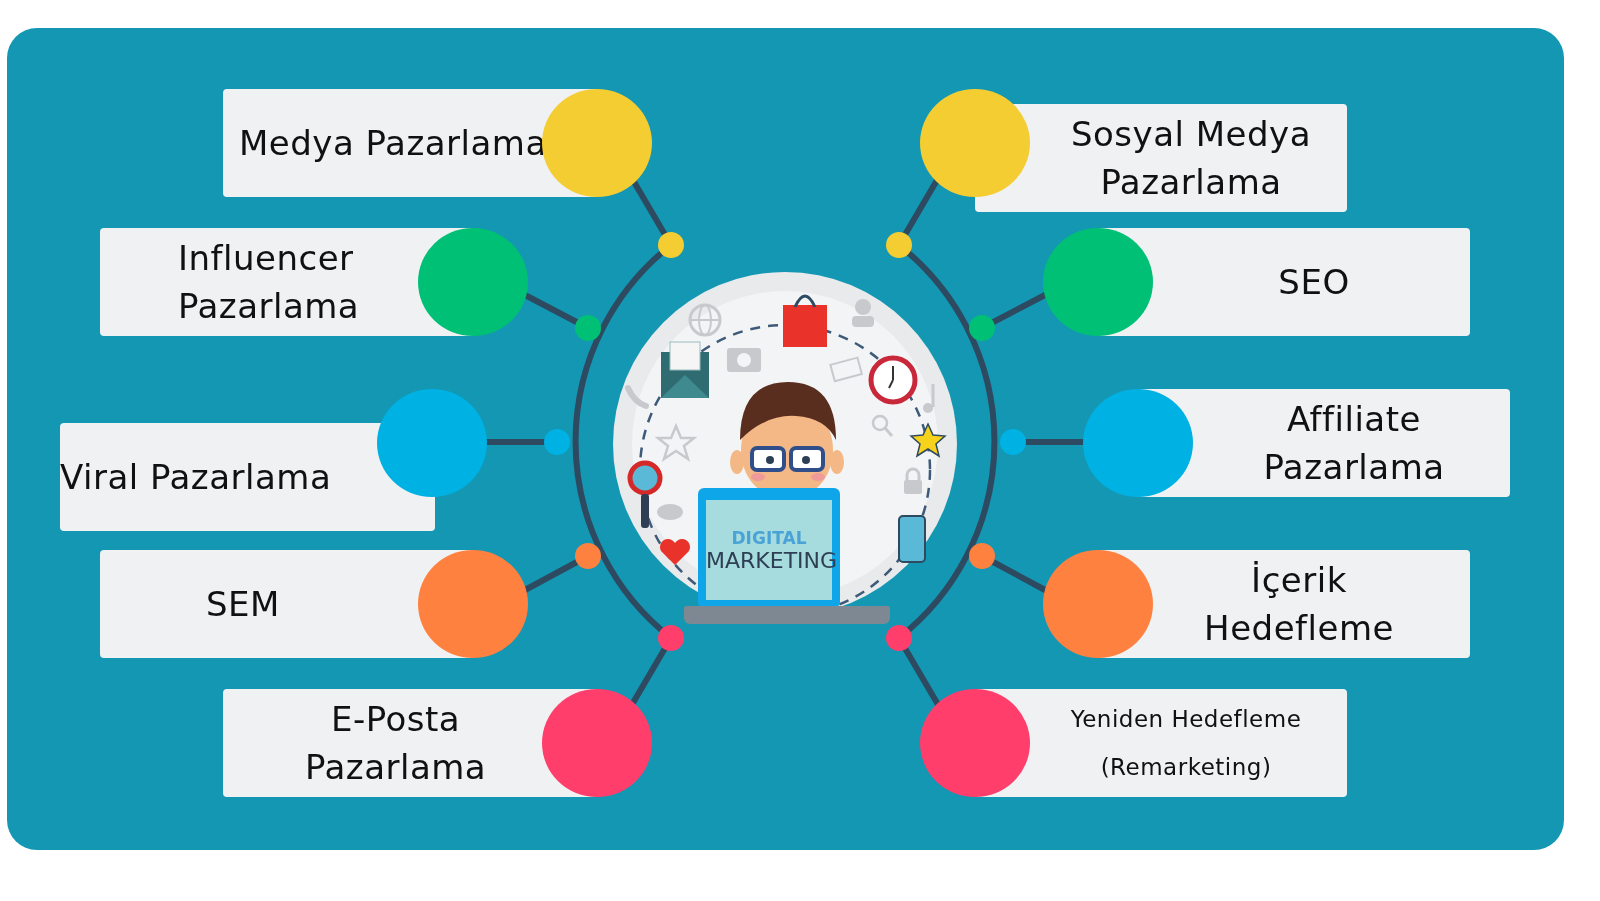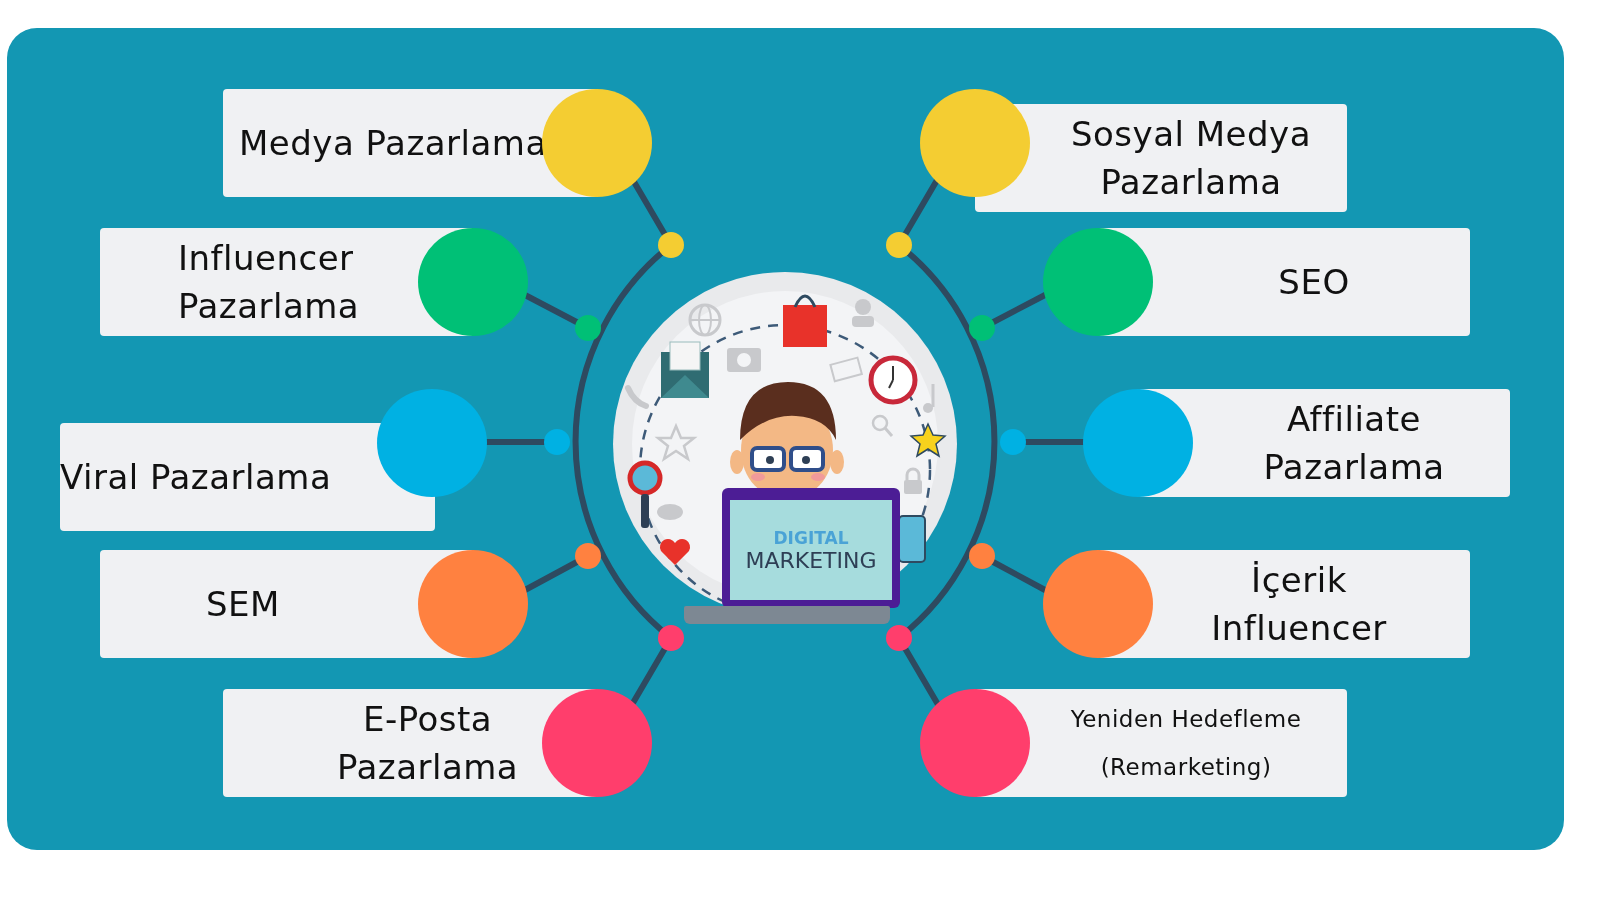--- a/index.html
+++ b/index.html
@@ -4,21 +4,21 @@
 <style>
   html,body{margin:0;padding:0;background:#ffffff;}
   body{width:1600px;height:901px;position:relative;overflow:hidden;font-family:"DejaVu Sans",sans-serif;}
   .panel{position:absolute;left:7px;top:28px;width:1557px;height:822px;background:#1397b3;border-radius:30px;}
   svg.lines{position:absolute;left:0;top:0;}
   .card{position:absolute;background:#f0f1f3;border-radius:4px;height:108px;display:flex;align-items:center;justify-content:center;color:#111;font-size:34px;line-height:48px;text-align:center;}
   .card span{display:block;white-space:pre-line;letter-spacing:0.5px;}
   .blob{position:absolute;width:110px;height:108px;border-radius:50%;}
   .center-disc{position:absolute;left:613px;top:272px;width:344px;height:344px;border-radius:50%;background:#e9eaec;}
   .inner-disc{position:absolute;left:632px;top:291px;width:306px;height:306px;border-radius:50%;background:#f3f4f6;}
-  .laptop{position:absolute;left:698px;top:488px;width:178px;height:120px;background:#4c1d95;border-radius:6px;margin-left:24px;}
+  .laptop{position:absolute;left:698px;top:488px;width:142px;height:120px;background:#0ea5e9;border-radius:6px;}
   .screen{position:absolute;left:8px;top:12px;right:8px;bottom:8px;background:#a6dcdd;}
   .laptop-base{position:absolute;left:684px;top:606px;width:206px;height:18px;background:#7d8893;border-radius:2px 2px 6px 6px;}
   .dm1{position:absolute;left:0;right:0;top:28px;text-align:center;font-size:17px;font-weight:bold;color:#4aa3d6;font-family:"DejaVu Sans",sans-serif;}
   .dm2{position:absolute;left:0;right:0;top:48px;text-align:center;font-size:22px;font-weight:normal;color:#2e3f55;font-family:"DejaVu Sans",sans-serif;}
 </style>
 </head>
 <body>
 
 <div class="panel"></div>
 
@@ -69,21 +69,21 @@
 <div class="card" style="left:60px;top:389px;width:375px;justify-content:flex-start;box-sizing:border-box;margin-top:34px;">
   <span>Viral Pazarlama</span>
 </div>
 <div class="blob" style="left:377px;top:389px;background:#00b1e3;"></div>
 
 <div class="card" style="left:100px;top:550px;width:375px;justify-content:flex-start;padding-left:106px;box-sizing:border-box;">
   <span>SEM</span>
 </div>
 <div class="blob" style="left:418px;top:550px;background:#ff8140;"></div>
 
-<div class="card" style="left:223px;top:689px;width:375px;justify-content:flex-start;padding-left:114px;box-sizing:border-box;">
+<div class="card" style="left:223px;top:689px;width:375px;justify-content:flex-start;padding-left:82px;box-sizing:border-box;">
   <span>E-Posta
 Pazarlama</span>
 </div>
 <div class="blob" style="left:542px;top:689px;background:#ff3e6c;"></div>
 
 <div class="card" style="left:975px;top:80px;width:372px;padding-left:60px;box-sizing:border-box;margin-top:24px;">
   <span>Sosyal Medya
 Pazarlama</span>
 </div>
 <div class="blob" style="left:920px;top:89px;background:#f4cd32;"></div>
@@ -94,21 +94,21 @@
 <div class="blob" style="left:1043px;top:228px;background:#00c076;"></div>
 
 <div class="card" style="left:1138px;top:389px;width:372px;padding-left:60px;box-sizing:border-box;">
   <span>Affiliate
 Pazarlama</span>
 </div>
 <div class="blob" style="left:1083px;top:389px;background:#00b1e3;"></div>
 
 <div class="card" style="left:1098px;top:550px;width:372px;padding-left:30px;box-sizing:border-box;">
   <span>İçerik
-Influencer</span>
+Hedefleme</span>
 </div>
 <div class="blob" style="left:1043px;top:550px;background:#ff8140;"></div>
 
 <div class="card" style="left:975px;top:689px;width:372px;padding-left:50px;box-sizing:border-box;font-size:23px;">
   <span>Yeniden Hedefleme
 (Remarketing)</span>
 </div>
 <div class="blob" style="left:920px;top:689px;background:#ff3e6c;"></div>
 
 <div class="center-disc"></div>

